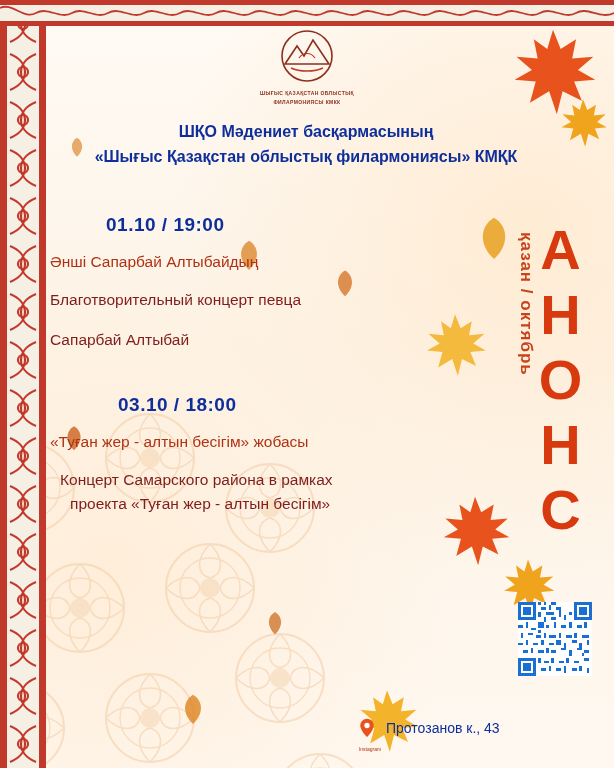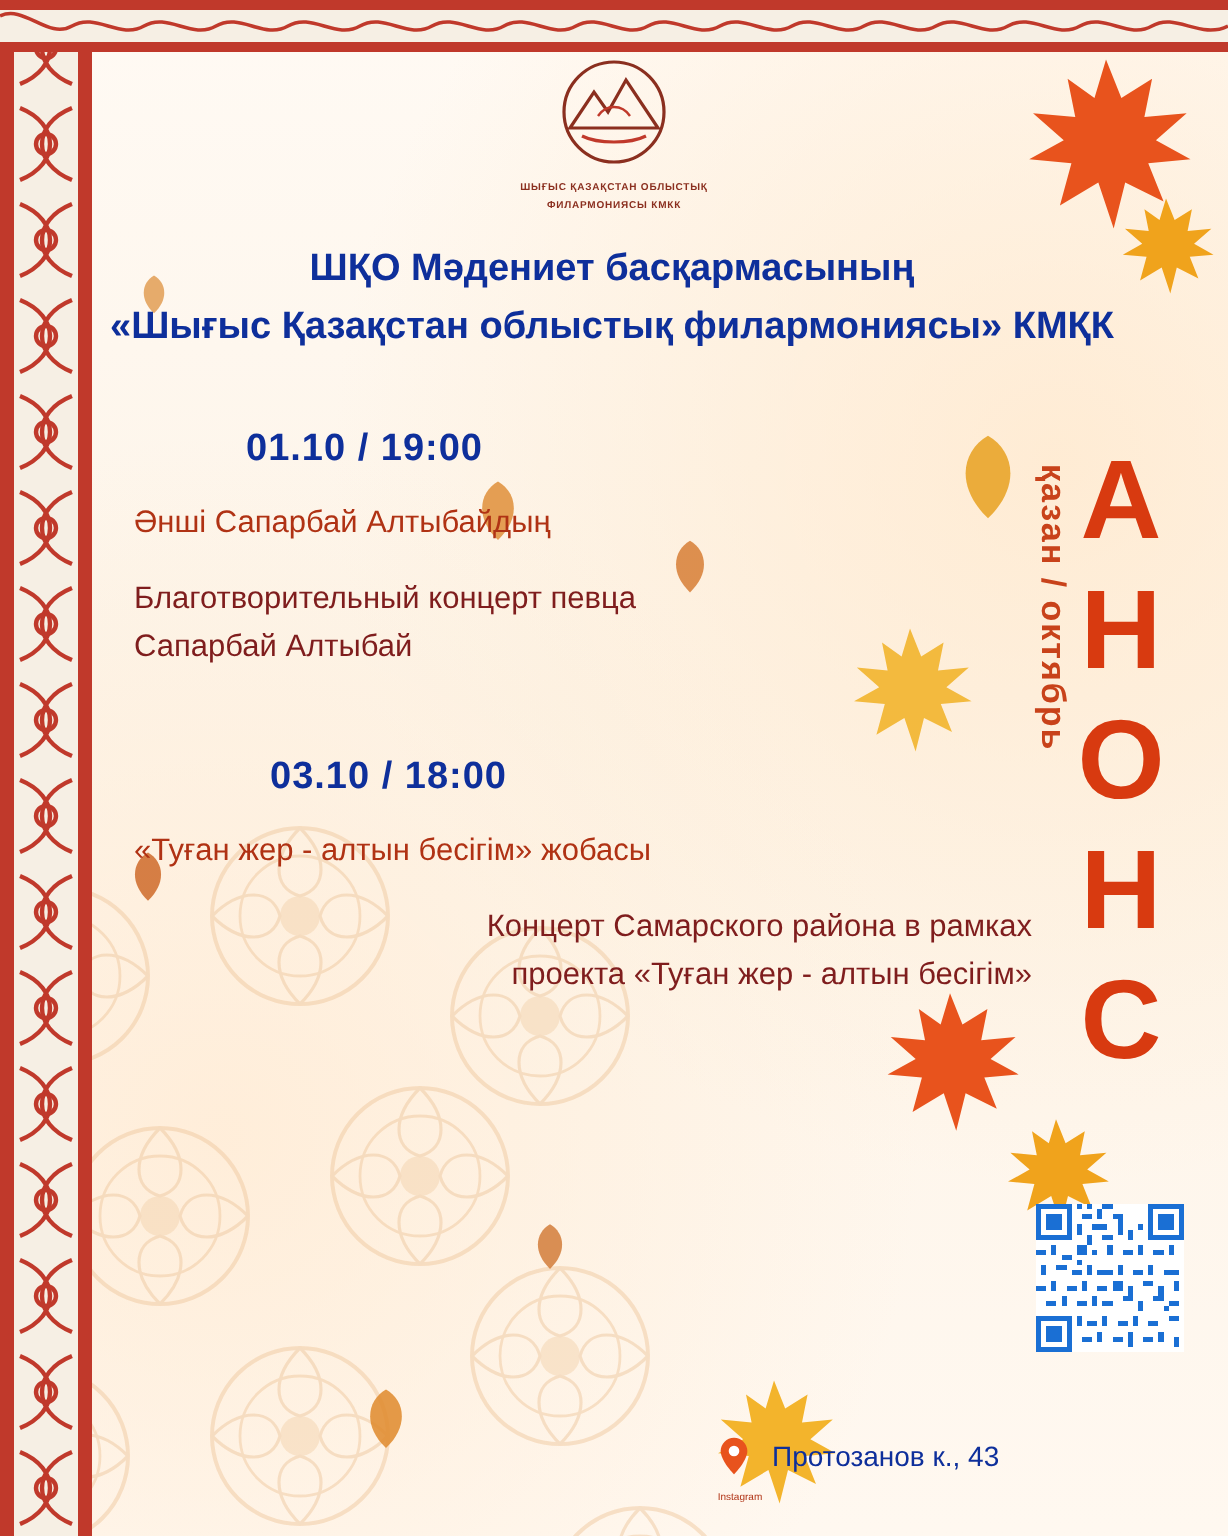--- a/index.html
+++ b/index.html
@@ -72,52 +72,52 @@
   }
 
   .org {
     position: absolute;
     top: 120px;
     left: 46px;
     width: 520px;
     text-align: center;
     color: #0e2f9b;
     font-weight: bold;
-    font-size: 19px;
+    font-size: 16px;
     line-height: 1.55;
   }
 
   
   .events {
     position: absolute;
     top: 214px;
     left: 46px;
     width: 470px;
   }
-  .event { margin-bottom: 26px; padding-left: 17px; }
+  .event { margin-bottom: 26px; }
   .event-date {
     color: #0e2f9b;
     font-weight: bold;
     font-size: 19px;
     margin-left: 60px;
     margin-bottom: 14px;
     letter-spacing: 0.5px;
   }
   .event-date.second { margin-left: 72px; }
   .event-line {
     color: #b03214;
     font-size: 15.5px;
     line-height: 1.55;
     margin-left: 4px;
   }
   .event-line.ru {
     color: #7f1d1d;
     margin-top: 14px;
   }
-  .event-line.indent { margin-left: 14px; text-align: right; }
+  .event-line.indent { margin-left: 14px; }
 
   
   .anons-wrap {
     position: absolute;
     right: 24px;
     top: 218px;
     width: 86px;
     height: 390px;
   }
   .anons {
@@ -363,21 +363,21 @@
     <div class="anons-sub">қазан / октябрь</div>
     <div class="anons">АНОНС</div>
   </div>
 
   <div class="events">
 
     <div class="event">
       <div class="event-date">01.10 / 19:00</div>
       <div class="event-line">Әнші Сапарбай Алтыбайдың</div>
       <div class="event-line ru">Благотворительный концерт певца</div>
-      <div class="event-line ru" style="margin-top:0">Сапарбай Алтыбай</div>
+      <div class="event-line ru" style="margin-top:16px">Сапарбай Алтыбай</div>
     </div>
 
     <div class="event" style="margin-top:42px">
       <div class="event-date second">03.10 / 18:00</div>
       <div class="event-line">«Туған жер - алтын бесігім» жобасы</div>
       <div class="event-line ru indent">Концерт Самарского района в рамках</div>
       <div class="event-line ru indent" style="margin-top:0;margin-left:24px">проекта «Туған жер - алтын бесігім»</div>
     </div>
 
   </div>

